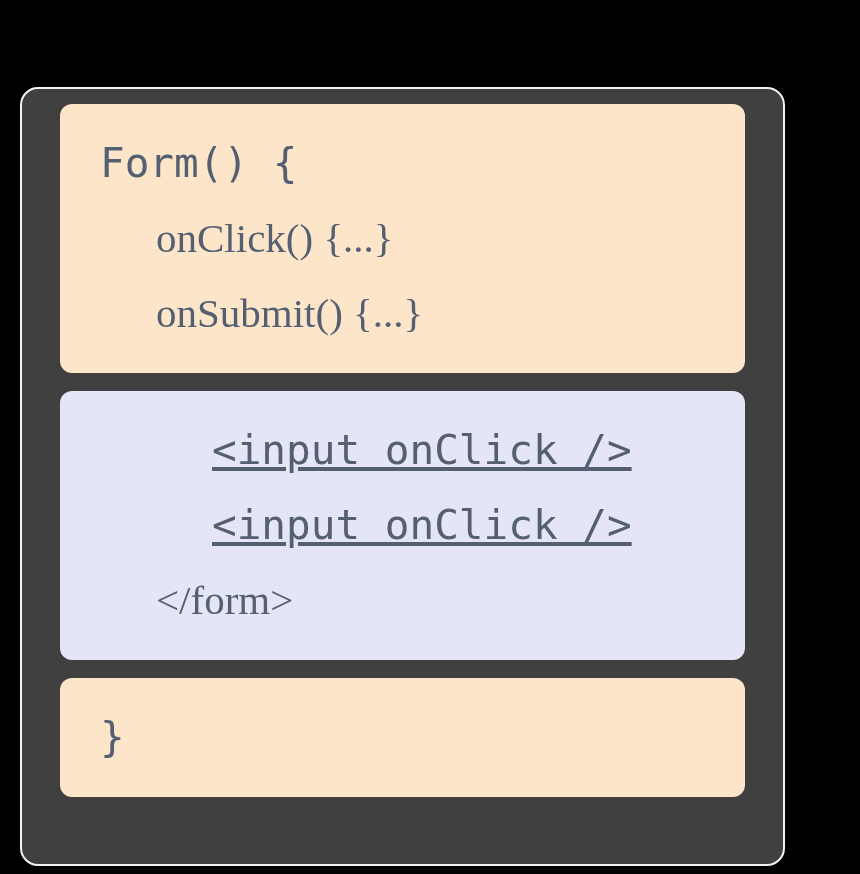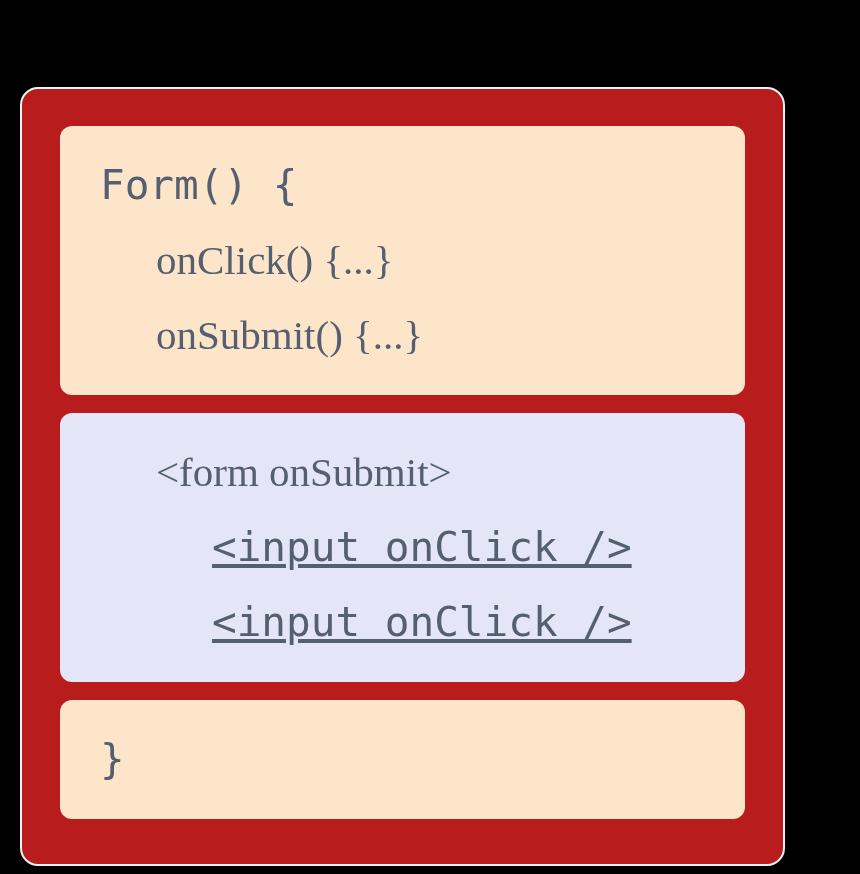--- a/index.html
+++ b/index.html
@@ -22,24 +22,24 @@
   }
 
   
   .code-card {
     position: absolute;
     left: 20px;
     top: 87px;
     width: 765px;
     height: 779px;
     box-sizing: border-box;
-    background: #b91c1c;
+    background: #404040;
     border: 2px solid #f2f2f4;
     border-radius: 18px;
-    padding: 37px 38px;
+    padding: 15px 38px;
     display: flex;
     flex-direction: column;
     gap: 18px;
   }
 
   .panel {
     box-sizing: border-box;
     border-radius: 12px;
     display: flex;
     flex-direction: column;
@@ -80,23 +80,23 @@
 
   <div class="code-card">
 
     <div class="panel panel-component">
       <div class="code-line indent-0">Form() {</div>
       <div class="code-line indent-1">onClick() {...}</div>
       <div class="code-line indent-1">onSubmit() {...}</div>
     </div>
 
     <div class="panel panel-markup">
-      <div class="code-line indent-1">&lt;form onSubmit&gt;</div>
       <div class="code-line indent-2">&lt;input onClick /&gt;</div>
       <div class="code-line indent-2">&lt;input onClick /&gt;</div>
+      <div class="code-line indent-1">&lt;/form&gt;</div>
     </div>
 
     <div class="panel panel-close">
       <div class="code-line indent-0">}</div>
     </div>
 
   </div>
 
 </div>
 

